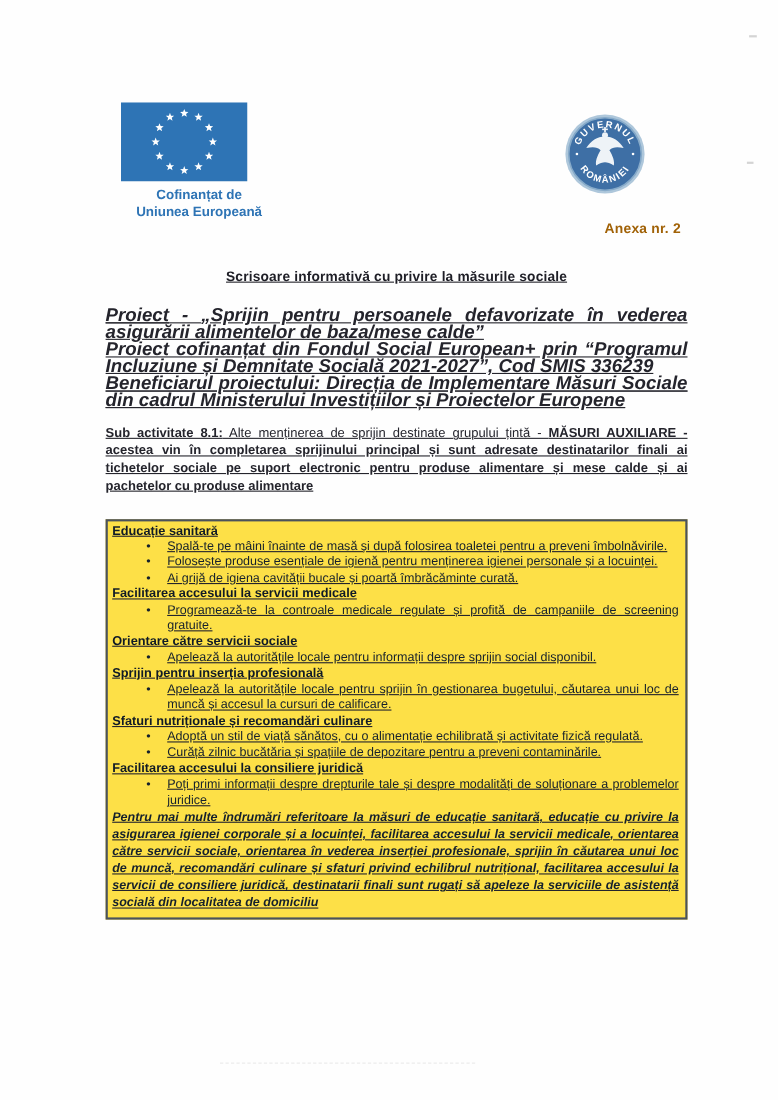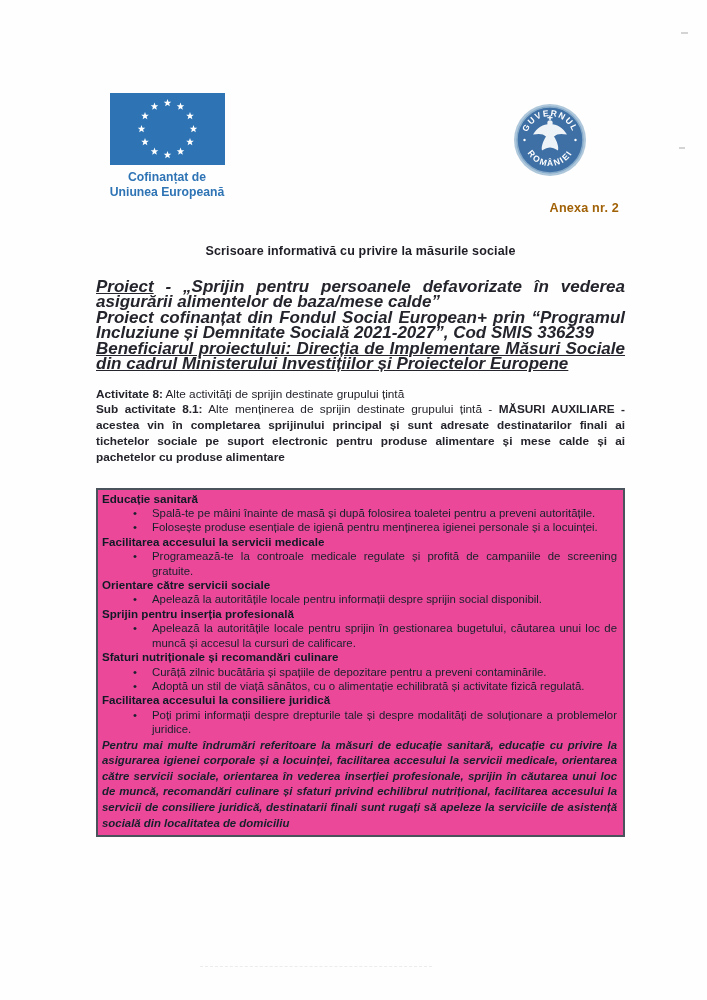--- a/index.html
+++ b/index.html
@@ -4,48 +4,48 @@
 <style>
   html,body{margin:0;padding:0;background:#e8e8e8;}
   .page{
     position:relative;width:707px;height:1000px;margin:0 auto;
     background:#fefefe;overflow:hidden;
     font-family:"Liberation Sans",sans-serif;color:#24242c;
   }
   
   .eu-flag{position:absolute;left:110px;top:93px;width:115px;height:72px;}
   .eu-caption{
-    position:absolute;left:82px;top:170px;width:170px;text-align:center;
+    position:absolute;left:96px;top:170px;width:170px;text-align:center;
     color:#2e74b5;font-weight:bold;font-size:12.2px;line-height:15px;
   }
   .gov-seal{position:absolute;left:512px;top:102px;width:76px;height:76px;}
   .annex{
     position:absolute;top:201px;right:88px;
     font-size:12.6px;font-weight:600;color:#a16207;letter-spacing:.2px;
   }
   
-  .content{position:absolute;left:96px;top:244px;width:529px;}
+  .content{position:absolute;left:96px;top:244px;width:529px;text-decoration:underline;}
   .doc-title{
     margin:0 0 21px 0;text-align:center;
     font-size:12.5px;font-weight:bold;color:#1e1e26;letter-spacing:.15px;
   }
   .proj{
     margin:0;font-size:17px;line-height:15.4px;
     font-weight:bold;font-style:italic;text-align:justify;
   }
   .u{text-decoration:underline;}
   .act-block{margin-top:15px;}
   .act-line{margin:0;font-size:11.8px;line-height:16px;}
   .act-label{font-weight:bold;}
   .subact{margin:0;font-size:11.8px;line-height:15.8px;text-align:justify;}
   .subact .bold{font-weight:bold;}
   
   .info-box{
     margin-top:22px;box-sizing:border-box;width:529px;
-    background:#ec4899;border:2px solid #4a525c;
+    background:#fde047;border:2px solid #4a525c;
     padding:2px 6px 4px 4px;
     font-size:11.4px;line-height:14.4px;color:#15202c;
   }
   .info-box h3{margin:0;font-size:11.6px;font-weight:bold;color:#101a26;}
   .info-box ul{margin:0;padding:0;list-style:none;}
   .info-box li{position:relative;padding-left:50px;text-align:justify;}
   .info-box li::before{content:"\2022";position:absolute;left:31px;top:0;}
   .closing{
     margin:1px 0 0 0;font-style:italic;font-weight:bold;
     text-align:justify;line-height:15.6px;
@@ -115,52 +115,52 @@
 
     <h1 class="doc-title">Scrisoare informativă cu privire la măsurile sociale</h1>
 
     <p class="proj"><span class="u">Proiect</span><span> - </span><span>„Sprijin pentru persoanele defavorizate în vederea asigurării alimentelor de baza/mese calde”</span></p>
 
     <p class="proj">Proiect cofinanțat din Fondul Social European+ prin “Programul Incluziune și Demnitate Socială 2021-2027”, Cod SMIS 336239</p>
 
     <p class="proj"><span class="u">Beneficiarul proiectului: Direcția de Implementare Măsuri Sociale din cadrul Ministerului Investițiilor și Proiectelor Europene</span></p>
 
     <div class="act-block">
-      <p class="act-line"><span class="act-label">Activitate 8:</span><span> Alte activități de sprijin destinate grupului țintă</span></p>
 
       <p class="subact"><span class="bold">Sub activitate 8.1:</span><span> Alte menținerea de sprijin destinate grupului țintă - </span><span class="bold">MĂSURI AUXILIARE - acestea vin în completarea sprijinului principal și sunt adresate destinatarilor finali ai tichetelor sociale pe suport electronic pentru produse alimentare și mese calde și ai pachetelor cu produse alimentare</span></p>
     </div>
 
     <div class="info-box">
 
       <h3>Educație sanitară</h3>
       <ul>
-        <li>Spală-te pe mâini înainte de masă și după folosirea toaletei pentru a preveni autoritățile.</li>
+        <li>Spală-te pe mâini înainte de masă și după folosirea toaletei pentru a preveni îmbolnăvirile.</li>
         <li>Folosește produse esențiale de igienă pentru menținerea igienei personale și a locuinței.</li>
+        <li>Ai grijă de igiena cavității bucale și poartă îmbrăcăminte curată.</li>
       </ul>
 
       <h3>Facilitarea accesului la servicii medicale</h3>
       <ul>
         <li>Programează-te la controale medicale regulate și profită de campaniile de screening gratuite.</li>
       </ul>
 
       <h3>Orientare către servicii sociale</h3>
       <ul>
         <li>Apelează la autoritățile locale pentru informații despre sprijin social disponibil.</li>
       </ul>
 
       <h3>Sprijin pentru inserția profesională</h3>
       <ul>
         <li>Apelează la autoritățile locale pentru sprijin în gestionarea bugetului, căutarea unui loc de muncă și accesul la cursuri de calificare.</li>
       </ul>
 
       <h3>Sfaturi nutriționale și recomandări culinare</h3>
       <ul>
+        <li>Adoptă un stil de viață sănătos, cu o alimentație echilibrată și activitate fizică regulată.</li>
         <li>Curăță zilnic bucătăria și spațiile de depozitare pentru a preveni contaminările.</li>
-        <li>Adoptă un stil de viață sănătos, cu o alimentație echilibrată și activitate fizică regulată.</li>
       </ul>
 
       <h3>Facilitarea accesului la consiliere juridică</h3>
       <ul>
         <li>Poți primi informații despre drepturile tale și despre modalități de soluționare a problemelor juridice.</li>
       </ul>
 
       <p class="closing">Pentru mai multe îndrumări referitoare la măsuri de educație sanitară, educație cu privire la asigurarea igienei corporale și a locuinței, facilitarea accesului la servicii medicale, orientarea către servicii sociale, orientarea în vederea inserției profesionale, sprijin în căutarea unui loc de muncă, recomandări culinare și sfaturi privind echilibrul nutrițional, facilitarea accesului la servicii de consiliere juridică, destinatarii finali sunt rugați să apeleze la serviciile de asistență socială din localitatea de domiciliu</p>
     </div>
   </div>

